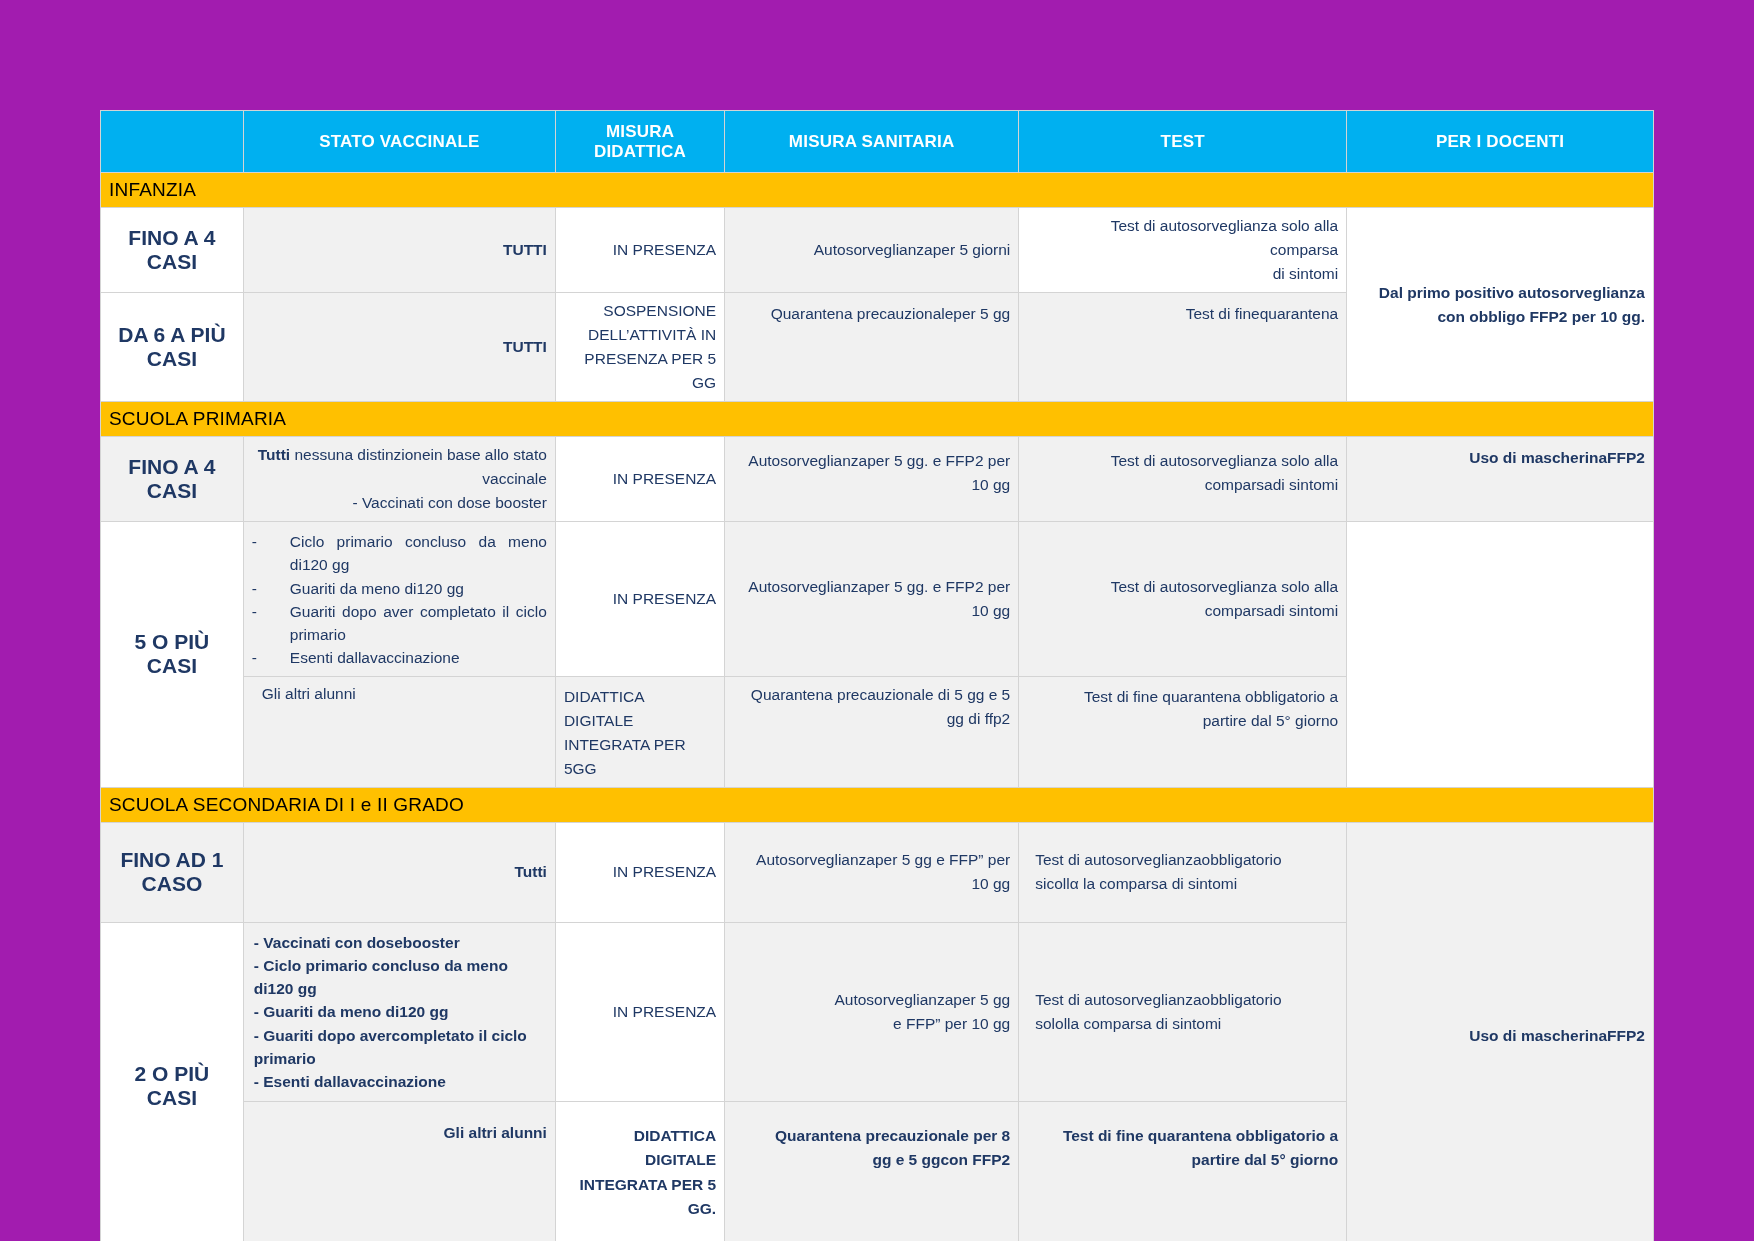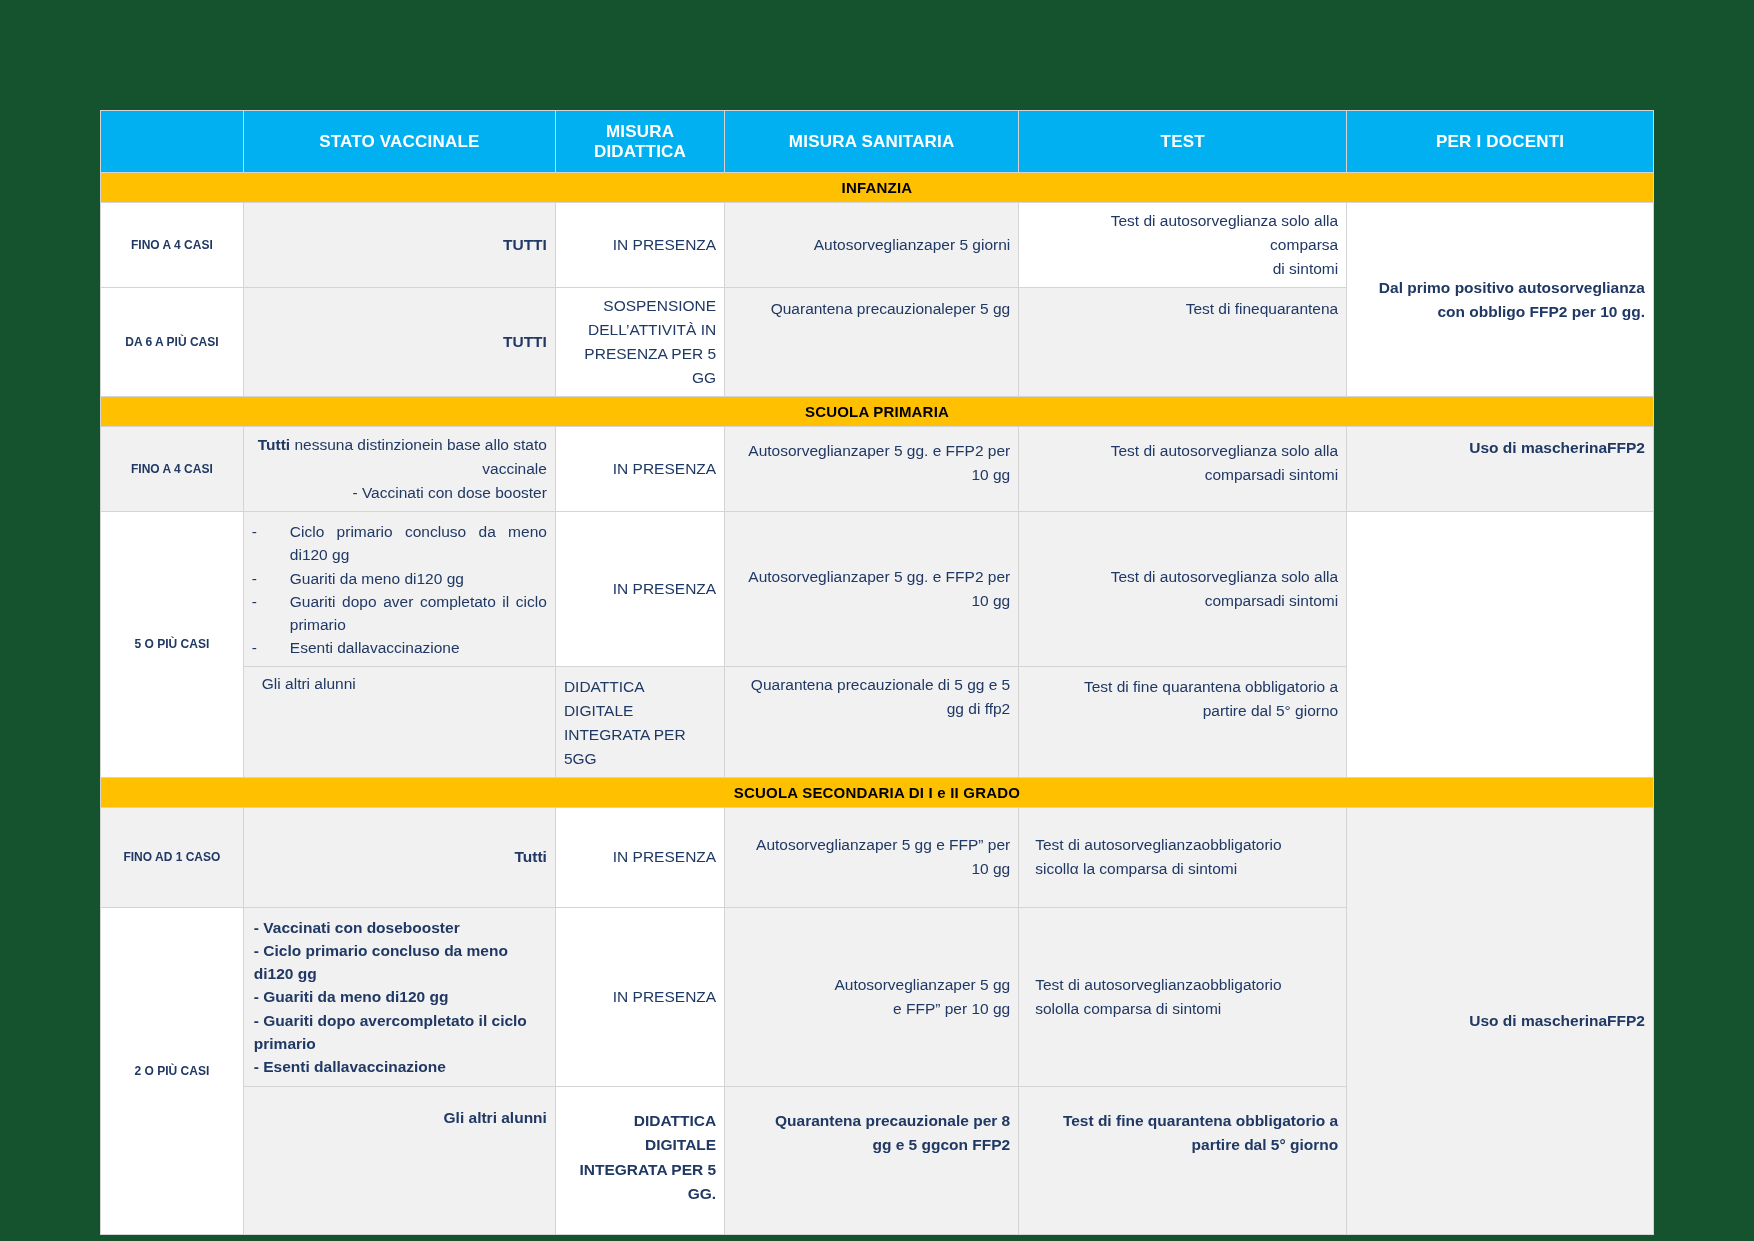--- a/index.html
+++ b/index.html
@@ -12,21 +12,21 @@
     height: 1241px;
     font-family: "Liberation Sans", sans-serif;
     color: #1F3864;
     overflow: hidden;
   }
 
   .page {
     position: relative;
     width: 1754px;
     height: 1241px;
-    background: #14532d;
+    background: #a21caf;
     box-sizing: border-box;
     padding: 110px 100px 0 100px;
   }
 
   table.matrix {
     width: 1554px;
     border-collapse: collapse;
     table-layout: fixed;
     font-size: 15.5px;
   }
@@ -49,36 +49,36 @@
     height: 62px;
     border: 1px solid #00B0F0;
     vertical-align: middle;
   }
   thead th.blank { background: #00B0F0; }
 
   
   td.section-band {
     background: #FFC000;
     color: #000000;
-    font-weight: bold;
-    font-size: 15px;
-    text-align: center;
+    font-weight: normal;
+    font-size: 19px;
+    text-align: left;
     height: 26px;
     padding: 3px 0;
     border: 1px solid #FFC000;
     letter-spacing: .2px;
   }
 
   
   td.shade  { background: #F1F1F1; }
   td.plain  { background: #FFFFFF; }
 
   td.left-label {
     font-weight: bold;
-    font-size: 12px;
+    font-size: 21px;
     text-align: center;
     background: #FFFFFF;
   }
   td.left-label.shade { background: #F1F1F1; }
 
   td.ctr { text-align: right; }
   td.just { text-align: justify; }
 
   .bold { font-weight: bold; }
 

